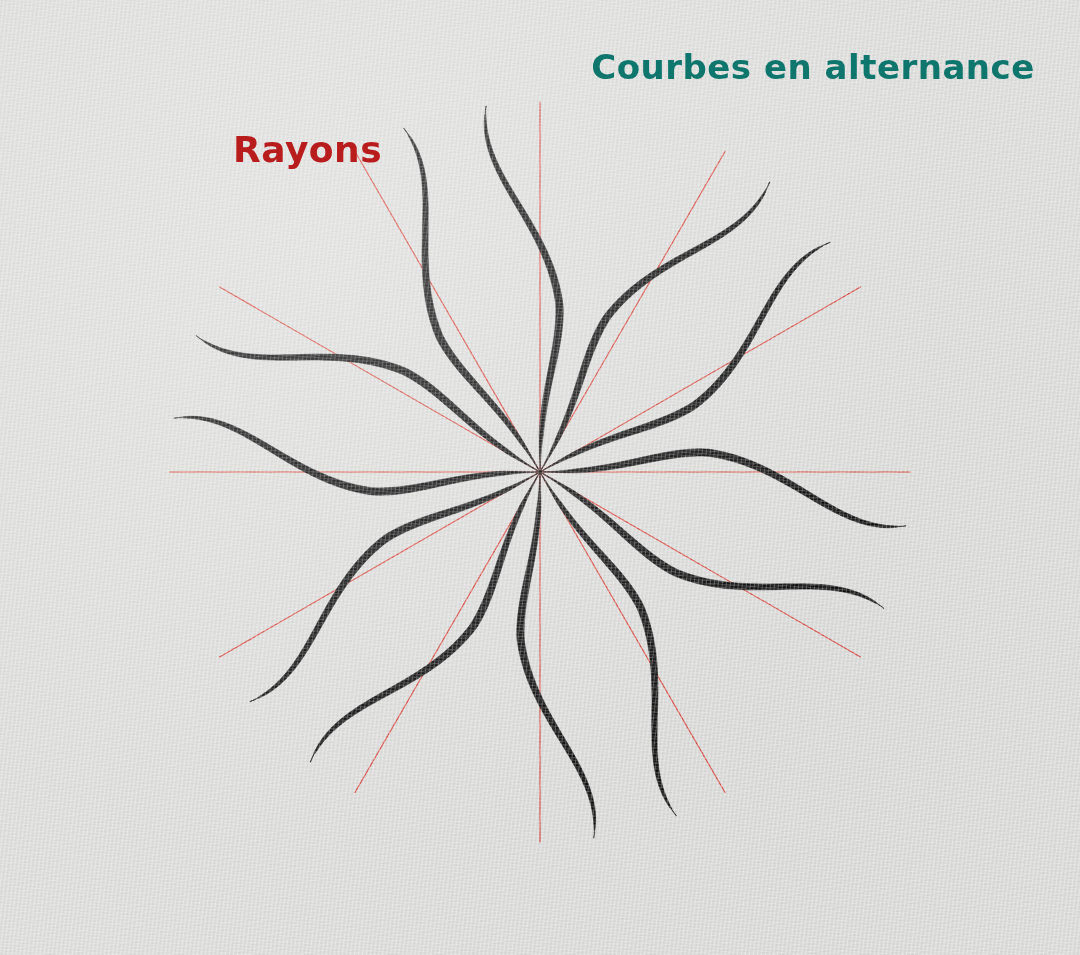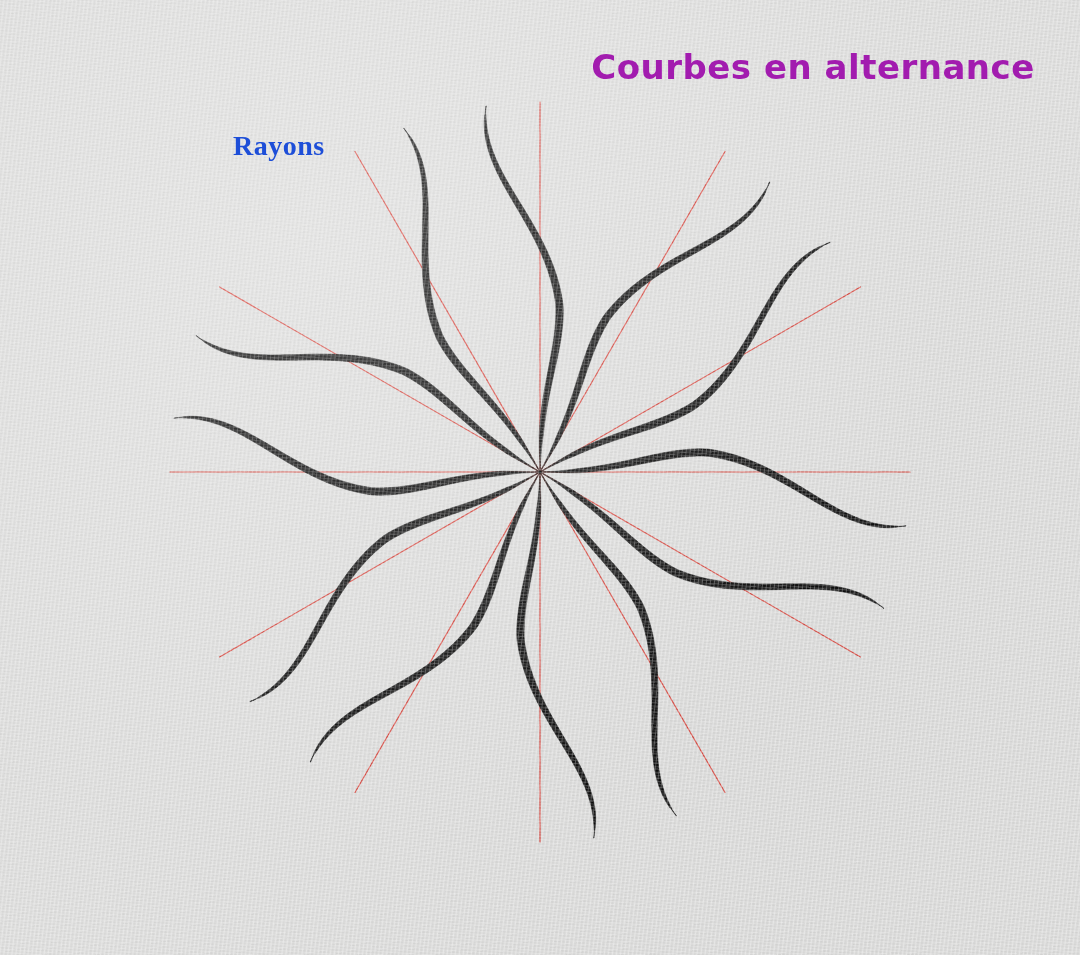--- a/index.html
+++ b/index.html
@@ -57,30 +57,29 @@
     font-family: "DejaVu Sans", sans-serif;
     font-weight: bold;
     letter-spacing: 0.5px;
     white-space: pre;
     line-height: 1.12;
     user-select: none;
   }
   #label-rayons {
     left: 233px;
     top: 130px;
-    font-size: 28px;
-    color: #1d4ed8;
-    font-family: Liberation Serif, serif;
+    font-size: 36px;
+    color: #b91c1c;
   }
   #label-courbes {
     left: 548px;
     top: 48px;
     width: 530px;
     font-size: 34px;
-    color: #a21caf;
+    color: #0f766e;
     text-align: center;
   }
   #label-courbes .line2 { display: block; }
 </style>
 </head>
 <body>
 
 <div id="stage">
 
   <svg id="figure-svg" width="1080" height="955" viewBox="0 0 1080 955" xmlns="http://www.w3.org/2000/svg">

